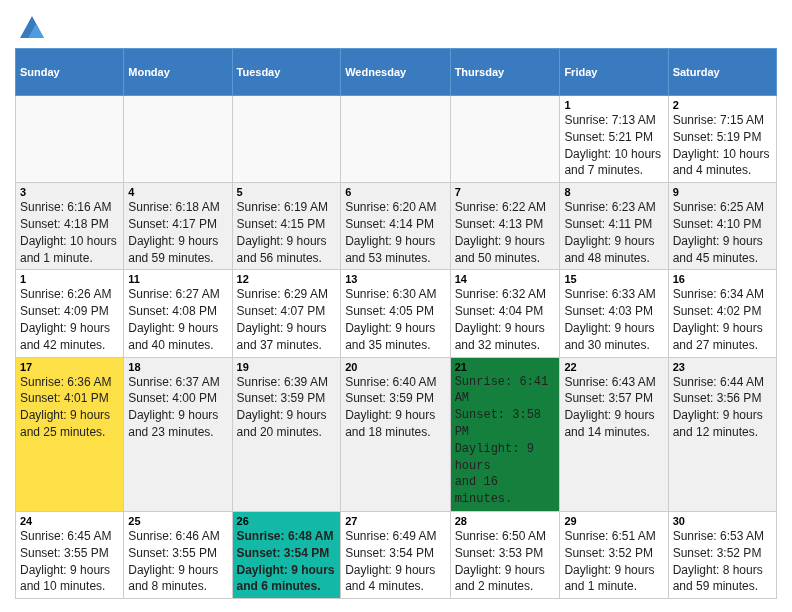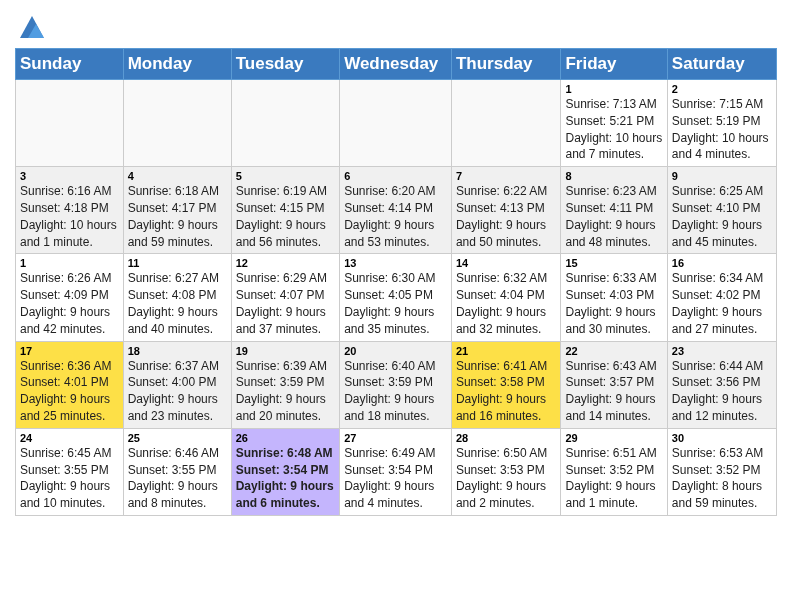--- a/index.html
+++ b/index.html
@@ -55,22 +55,22 @@
       color: #555;
     }
     .calendar {
       width: 100%;
       border-collapse: collapse;
       font-size: 10px;
     }
     .calendar th {
       background: #3a7abf;
       color: #fff;
-      padding: 5px 4px;
-      font-size: 17px;
+      padding: 17px 4px;
+      font-size: 11px;
       font-weight: bold;
       text-align: left;
       border: 1px solid #5a9ad4;
     }
     .calendar td {
       border: 1px solid #ccc;
       vertical-align: top;
       padding: 3px 4px;
       width: 113px;
       height: 75px;
@@ -281,23 +281,23 @@
 Daylight: 9 hours
 and 20 minutes.</div>
           </td>
           <td style="background: rgb(240, 240, 240);">
             <span class="day-num">20</span>
             <div class="day-detail" style="white-space: pre-line;">Sunrise: 6:40 AM
 Sunset: 3:59 PM
 Daylight: 9 hours
 and 18 minutes.</div>
           </td>
-          <td style="background: #fde047;">
+          <td style="background: #15803d;">
             <span class="day-num">21</span>
-            <div class="day-detail" style="white-space: pre-line;">Sunrise: 6:41 AM
+            <div class="day-detail" style="white-space: pre-line; font-family: Liberation Mono, monospace;">Sunrise: 6:41 AM
 Sunset: 3:58 PM
 Daylight: 9 hours
 and 16 minutes.</div>
           </td>
           <td style="background: rgb(240, 240, 240);">
             <span class="day-num">22</span>
             <div class="day-detail" style="white-space: pre-line;">Sunrise: 6:43 AM
 Sunset: 3:57 PM
 Daylight: 9 hours
 and 14 minutes.</div>
@@ -318,21 +318,21 @@
 Daylight: 9 hours
 and 10 minutes.</div>
           </td>
           <td style="background: rgb(255, 255, 255);">
             <span class="day-num">25</span>
             <div class="day-detail" style="white-space: pre-line;">Sunrise: 6:46 AM
 Sunset: 3:55 PM
 Daylight: 9 hours
 and 8 minutes.</div>
           </td>
-          <td style="background: #c4b5fd;">
+          <td style="background: #14b8a6;">
             <span class="day-num">26</span>
             <div class="day-detail" style="white-space: pre-line; font-weight: bold;">Sunrise: 6:48 AM
 Sunset: 3:54 PM
 Daylight: 9 hours
 and 6 minutes.</div>
           </td>
           <td style="background: rgb(255, 255, 255); margin-top: 23px;">
             <span class="day-num">27</span>
             <div class="day-detail" style="white-space: pre-line;">Sunrise: 6:49 AM
 Sunset: 3:54 PM

